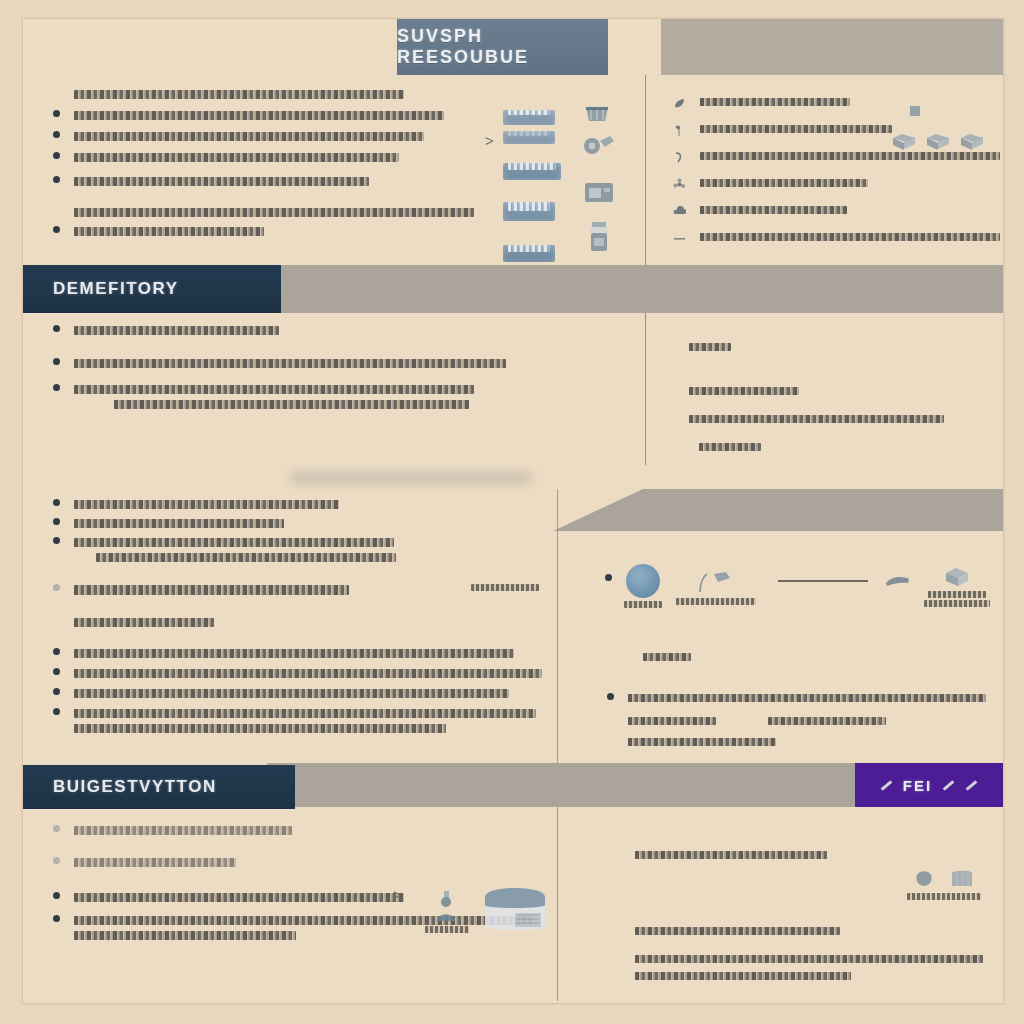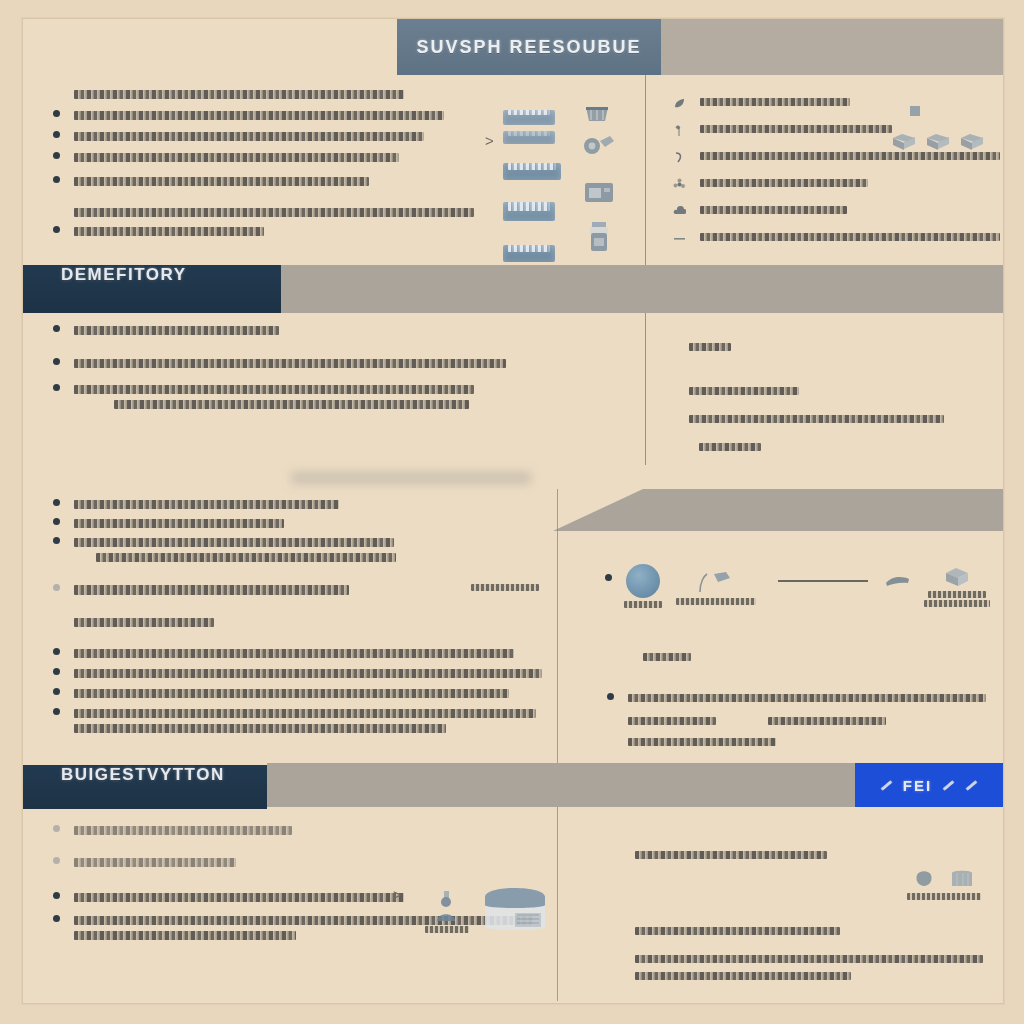--- a/index.html
+++ b/index.html
@@ -36,38 +36,38 @@
   }
   .bl.light{opacity:.55;}
   .bl.h10{height:10px;}
   .bl.h8{height:8px;}
   .topbar-left{
     position:absolute;left:0;top:0;width:374px;height:56px;
     background:linear-gradient(180deg,#223a50 0%,#1d3246 100%);
     display:flex;align-items:center;padding-left:32px;box-sizing:border-box;
   }
   .topbar-mid{
-    position:absolute;left:374px;top:0;width:264px;height:56px;
+    position:absolute;left:374px;top:0;width:211px;height:56px;
     background:linear-gradient(180deg,#6c7f90 0%,#5d7284 100%);
     display:flex;align-items:center;justify-content:center;box-sizing:border-box;
   }
   .topbar-right{
     position:absolute;left:638px;top:0;width:342px;height:56px;
     background:#b4aca1;
   }
   .title-txt{font-size:19px;letter-spacing:1.6px;color:#e9ecef;font-weight:bold;
       text-shadow:0 0 3px rgba(255,255,255,.45),0 1px 0 rgba(0,0,0,.35);}
   .title-txt.mid{font-size:18px;letter-spacing:2px;color:#eceff2;}
   
   .sec{
     position:absolute;height:48px;display:flex;align-items:center;
   }
   .sec .navy{
     height:48px;background:linear-gradient(180deg,#223a50 0%,#1d3246 100%);
-    display:flex;align-items:flex-start;padding-left:38px;box-sizing:border-box;
+    display:flex;align-items:center;padding-left:30px;box-sizing:border-box;
   }
   .sec .grey{height:48px;background:#aba49b;}
   .sec-txt{font-size:17px;letter-spacing:1.5px;color:#e6e9ed;font-weight:bold;
       text-shadow:0 0 3px rgba(255,255,255,.4),0 1px 0 rgba(0,0,0,.3);}
   
   .band{position:absolute;background:#aba49b;}
   .band-notch{
     position:absolute;background:#aba49b;
     clip-path:polygon(90px 0,100% 0,100% 100%,0 100%);
   }
@@ -104,21 +104,21 @@
   .ic{display:block;filter:blur(.35px);opacity:.92;}
   
   .circ{
     width:34px;height:34px;border-radius:50%;
     background:radial-gradient(circle at 38% 34%,#8fb0c6 0%,#6f93ad 60%,#5d7f98 100%);
     filter:blur(.5px);
   }
   .hr-line{height:2px;background:#4a4a46;opacity:.8;filter:blur(.4px);}
   
   .fei{
-    position:absolute;background:#1d4ed8;display:flex;align-items:center;
+    position:absolute;background:#4c1d95;display:flex;align-items:center;
     justify-content:center;gap:10px;
   }
   .fei .lbl{color:#e8ebee;font-size:15px;letter-spacing:2px;font-weight:bold;
      text-shadow:0 0 3px rgba(255,255,255,.4);}
   .slash{display:inline-block;width:13px;height:3px;background:#dfe3e7;
      transform:rotate(-40deg);border-radius:1px;filter:blur(.3px);opacity:.9;}
   .tinycap{
     display:inline-block;height:7px;border-radius:1px;
     background:repeating-linear-gradient(90deg,#3d3c39 0 3px,rgba(61,60,57,.2) 3px 5px);
     filter:blur(.5px);opacity:.7;
@@ -443,21 +443,21 @@
         <div class="lines" style="gap:9px">
           <span class="bl h8" style="width:358px"></span>
           <span style="display:block"><span class="bl h8" style="width:88px"></span><span class="bl h8" style="width:118px;margin-left:52px"></span></span>
           <span class="bl h8" style="width:148px"></span>
         </div>
       </div>
     </div>
 
     <div class="band" style="left:244px;top:744px;width:736px;height:44px;"></div>
     <div class="sec" style="left:0px;top:744px;">
-      <div class="navy" style="width:244px;height:44px;">
+      <div class="navy" style="width:272px;height:44px;">
         <span class="sec-txt">BUIGESTVYTTON</span>
       </div>
     </div>
     <div class="fei" style="left:832px;top:744px;width:148px;height:44px;">
       <span class="slash"></span>
       <span class="lbl">FEI</span>
       <span class="slash"></span>
       <span class="slash"></span>
     </div>
 

